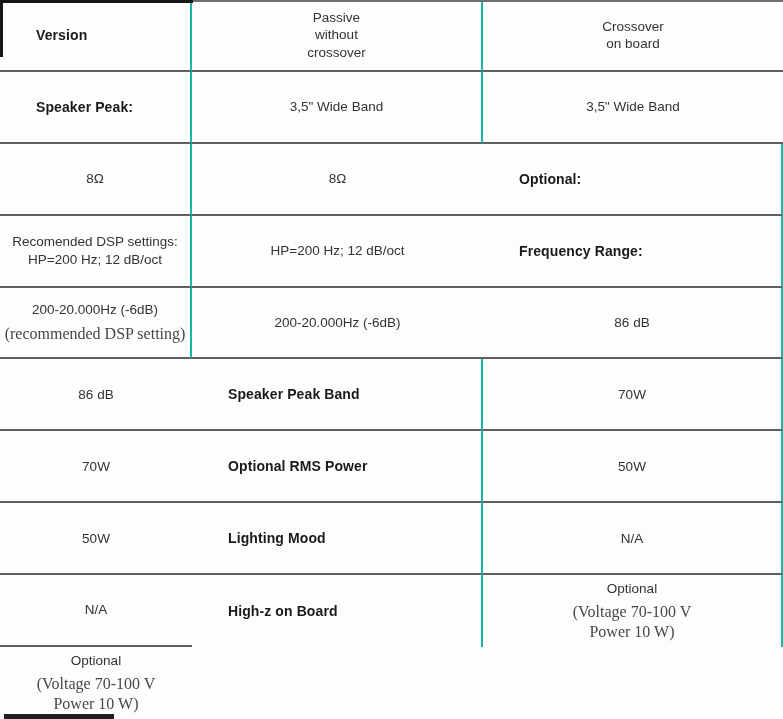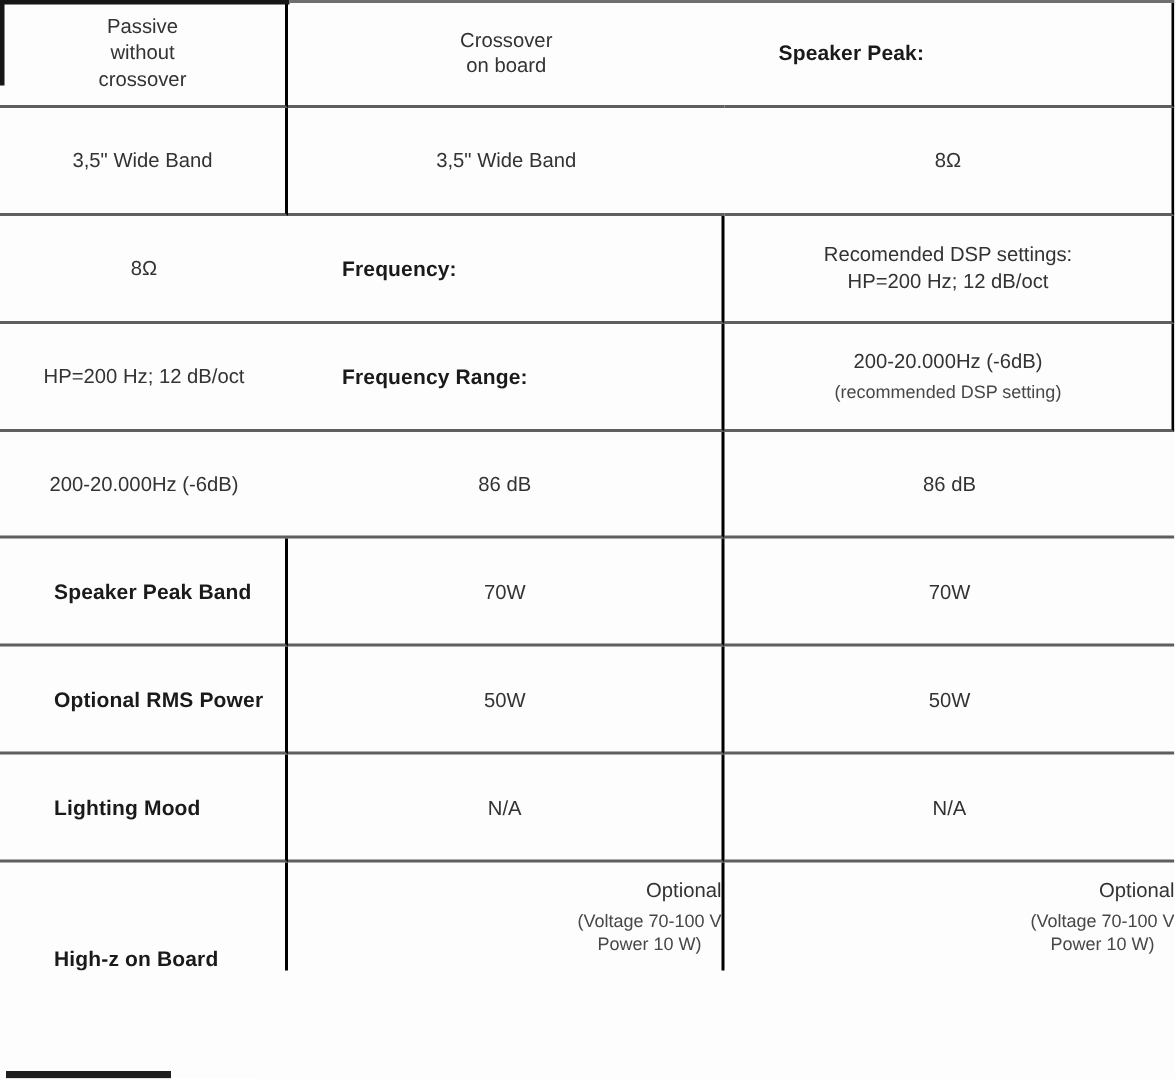--- a/index.html
+++ b/index.html
@@ -18,22 +18,22 @@
     display: grid;
     grid-template-columns: 192px 291px 300px;
     grid-template-rows: repeat(10, 71.9px);
   }
   .cell {
     box-sizing: border-box;
     border-bottom: 2px solid #5f5f5f;
     overflow: hidden;
   }
   
-  .spec-table > .cell:nth-last-child(-n+3) { border-bottom: none; align-items: flex-end; }
-  .c1, .c2 { border-right: 2px solid #000000; }
+  .spec-table > .cell:nth-last-child(-n+3) { border-bottom: none; }
+  .c1, .c2 { border-right: 2px solid #14b8a6; }
   .label {
     display: flex;
     align-items: center;
     padding-left: 36px;
     font-size: 14px;
     font-weight: bold;
     color: #1a1a1a;
     letter-spacing: 0.1px;
   }
   .val {
@@ -43,38 +43,42 @@
     justify-content: center;
     text-align: center;
     font-size: 13.5px;
     color: #333333;
     line-height: 1.28;
   }
   .ln { display: block; }
   .sub {
     display: block;
     margin-top: 5px;
-    font-size: 12px;
+    font-size: 16px;
     color: #474747;
     line-height: 1.25;
+    font-family: Liberation Serif, serif;
   }
   
   .artifact { position: absolute; pointer-events: none; }
   .top-bar-black   { left: 0;   top: 0;    width: 193px; height: 3px; background: #161616; }
   .top-line-thin   { left: 193px; top: 0;  width: 590px; height: 2px; background: #6f6f6f; }
   .left-bar-black  { left: 0;   top: 0;    width: 3px;  height: 57px; background: #161616; }
   .bottom-smudge   { left: 4px; top: 714px; width: 110px; height: 5px; background: #1f1f1f; }
 </style>
 </head>
 <body>
 
 <div class="page">
 
   <div class="spec-table">
 
+    <div class="cell c1 label">
+      <span>Version</span>
+    </div>
     <div class="cell c2 val">
       <span class="ln">Passive</span>
       <span class="ln">without</span>
       <span class="ln">crossover</span>
     </div>
     <div class="cell c3 val">
       <span class="ln">Crossover</span>
       <span class="ln">on board</span>
     </div>
 
@@ -89,21 +93,21 @@
     </div>
 
     <div class="cell c2 val">
       <span class="ln">8Ω</span>
     </div>
     <div class="cell c3 val">
       <span class="ln">8Ω</span>
     </div>
 
     <div class="cell c1 label">
-      <span>Frequency:</span>
+      <span>Optional:</span>
     </div>
     <div class="cell c2 val">
       <span class="ln">Recomended DSP settings:</span>
       <span class="ln">HP=200 Hz; 12 dB/oct</span>
     </div>
     <div class="cell c3 val">
       <span class="ln">HP=200 Hz; 12 dB/oct</span>
     </div>
 
     <div class="cell c1 label">

